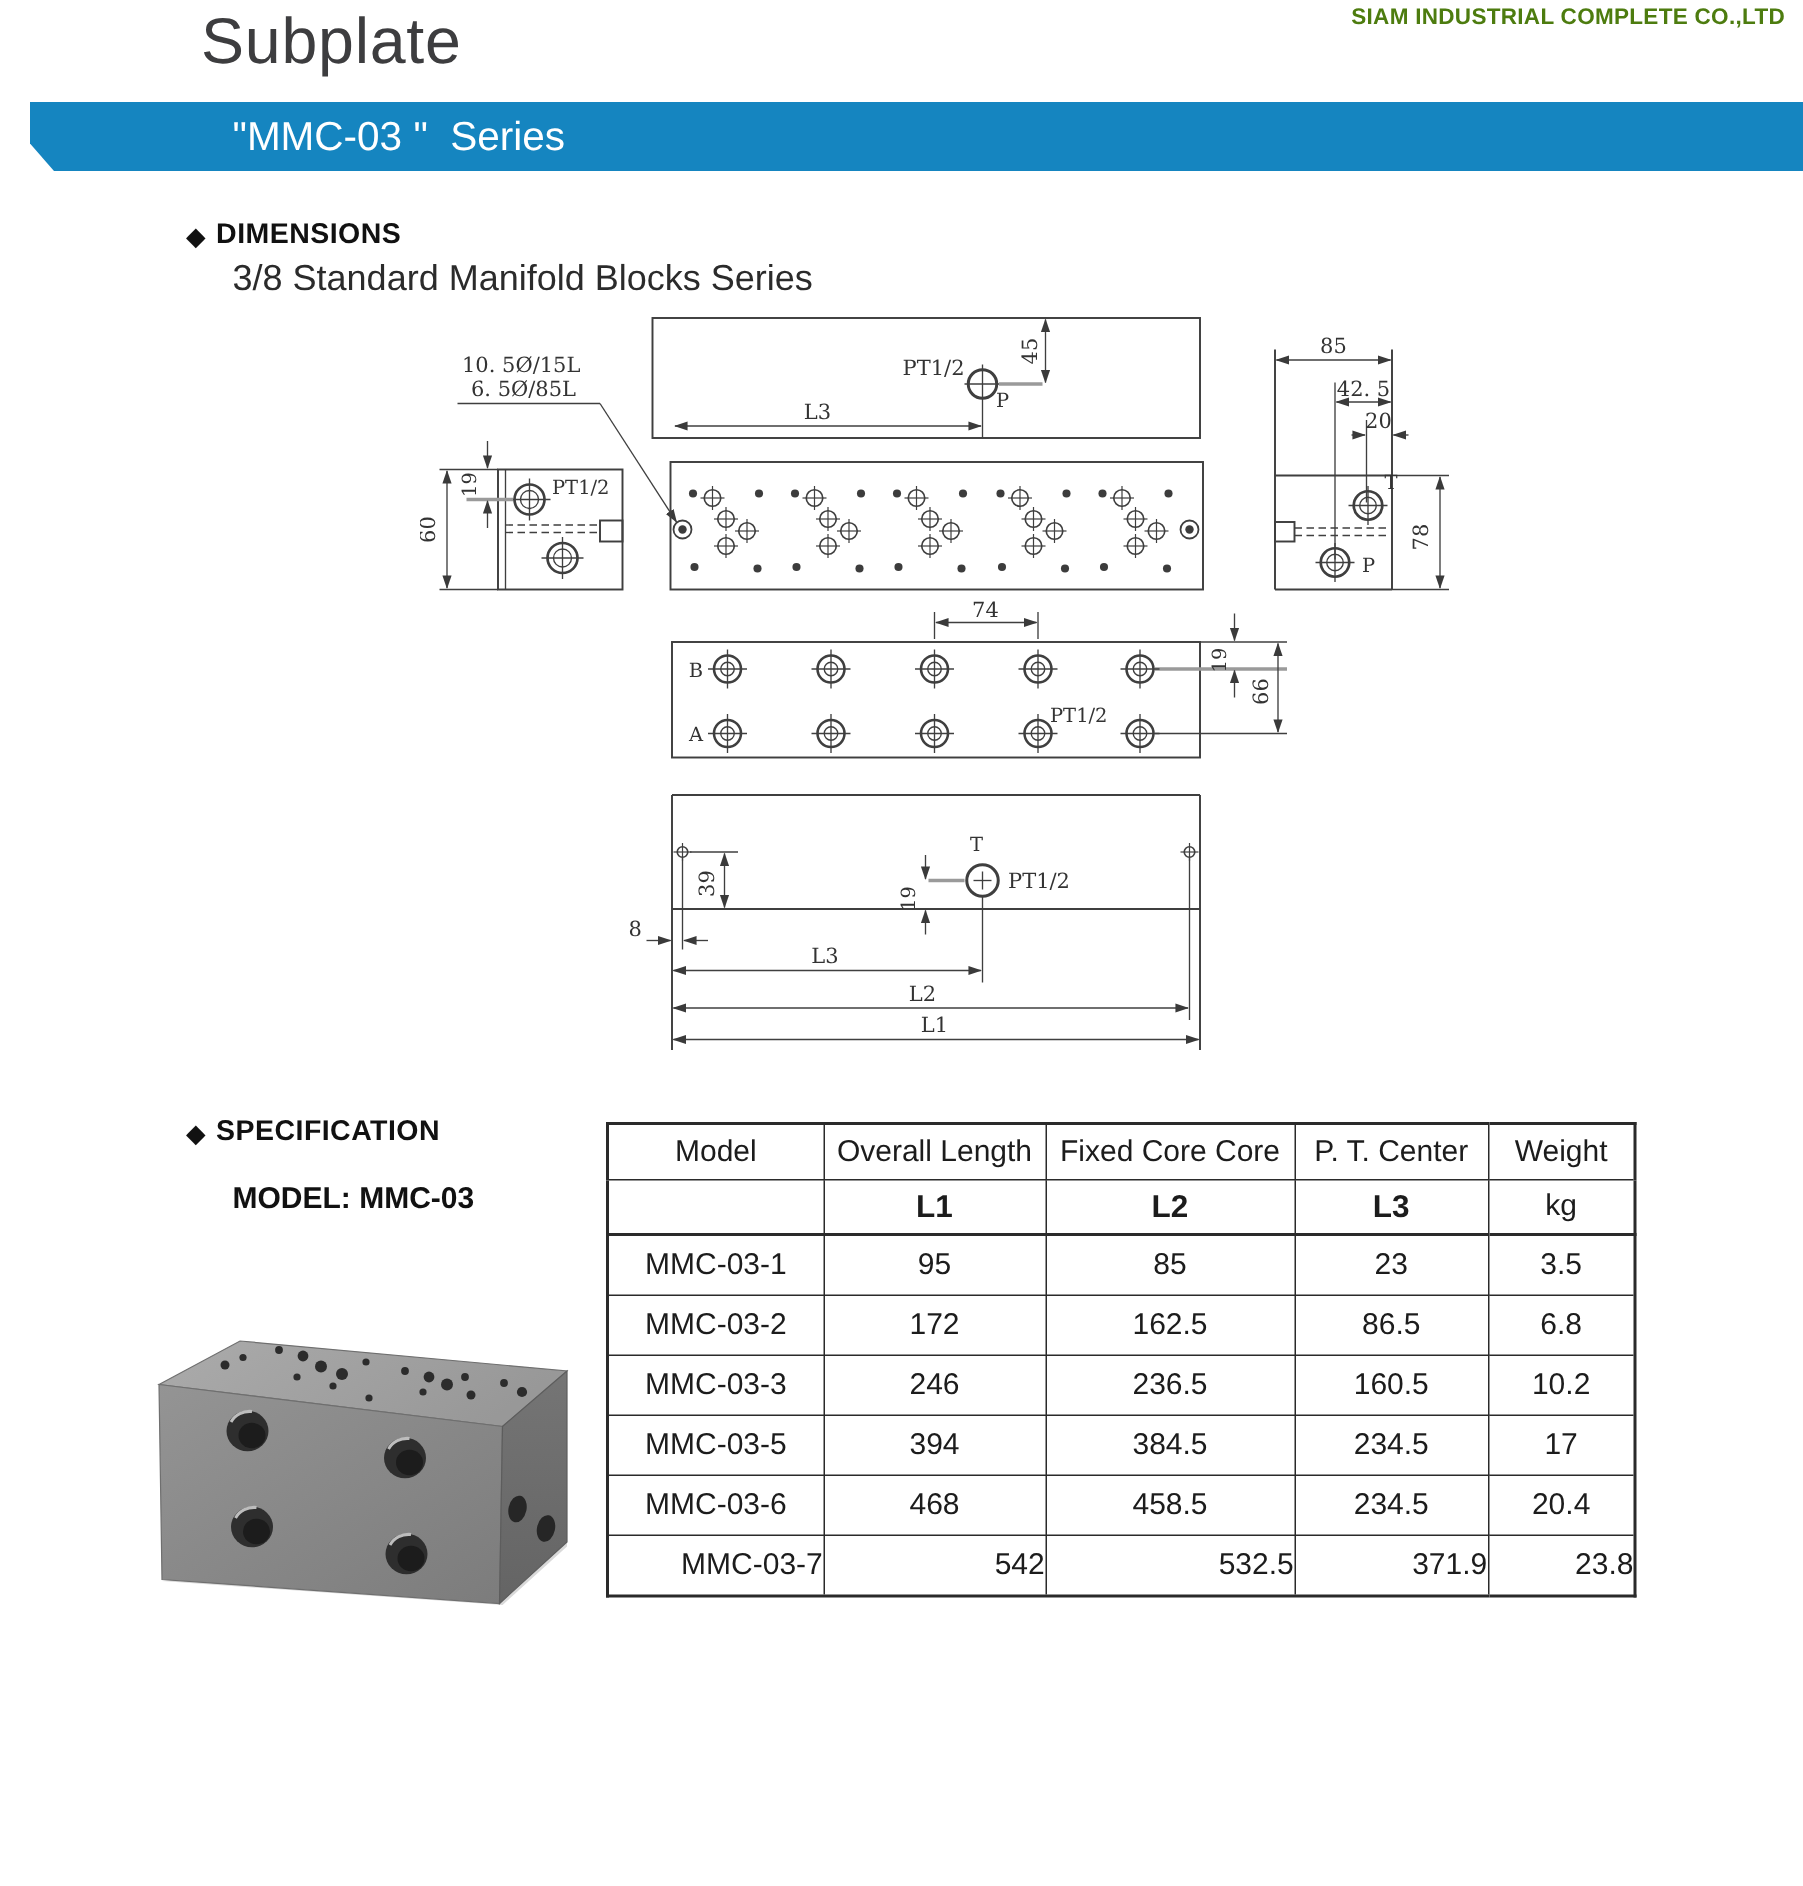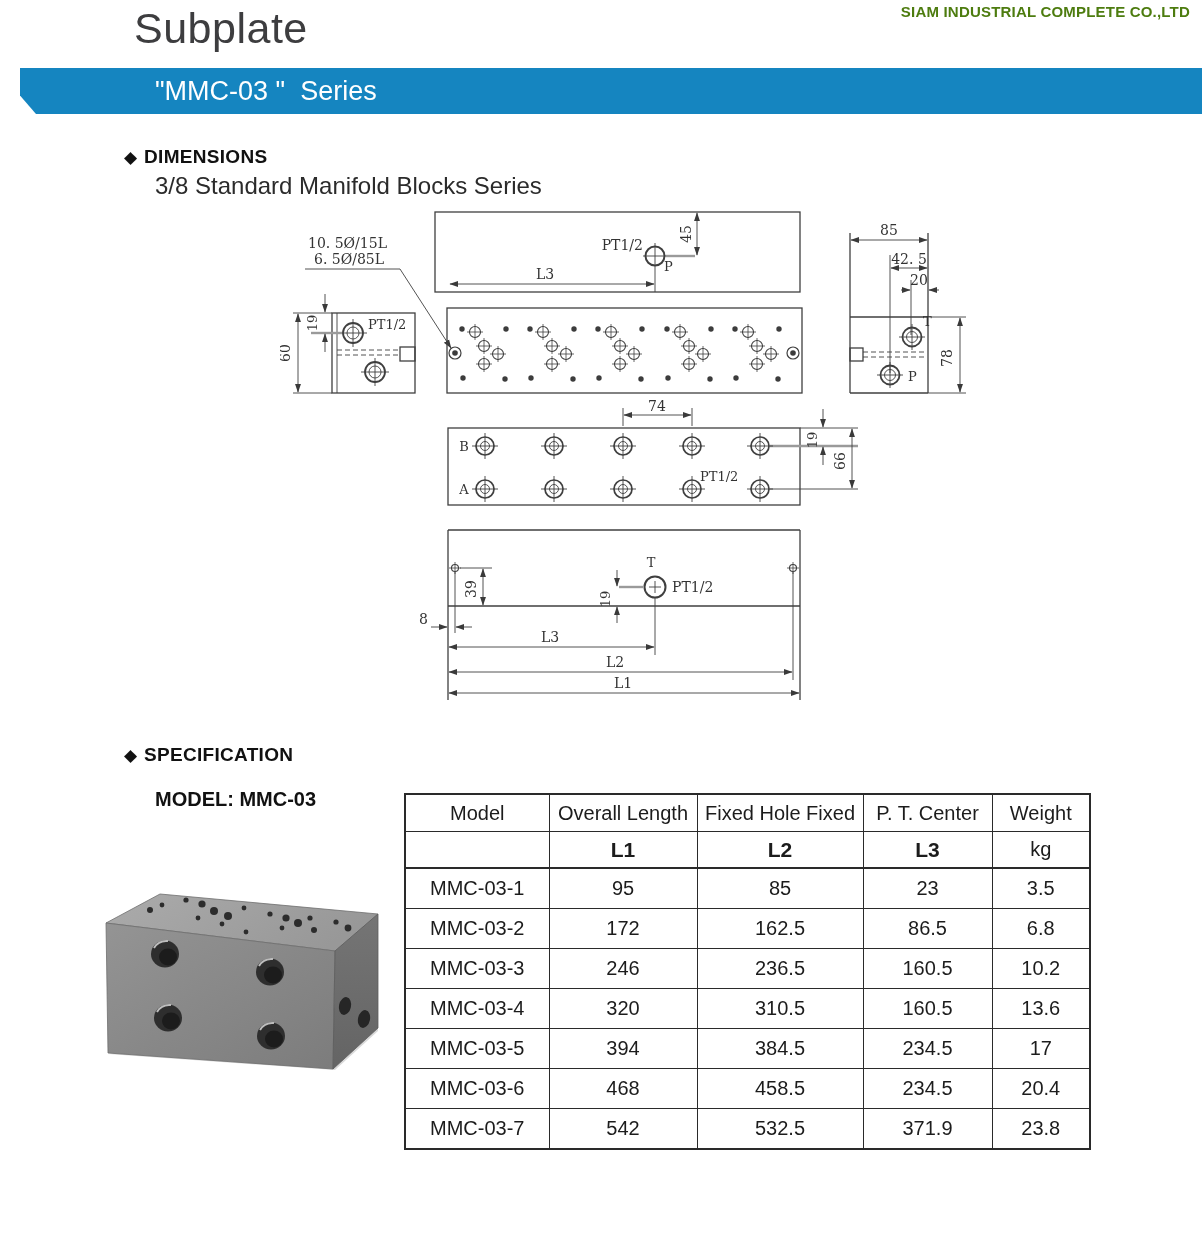--- a/index.html
+++ b/index.html
@@ -16,32 +16,32 @@
   .sec-head{position:absolute;display:flex;align-items:center;gap:7px;}
   .diamond{font-size:17px;color:#111;line-height:1;}
   .sec-label{font-size:19px;font-weight:bold;color:#111;letter-spacing:.3px;}
   .subtitle{position:absolute;left:155px;top:172px;font-size:24px;color:#2b2b2b;}
   .model-line{position:absolute;left:155px;top:788px;font-size:20px;font-weight:bold;color:#111;}
   svg text{font-family:"DejaVu Serif",serif;fill:#333;}
   .dwg{position:absolute;left:280px;top:200px;}
   .photo{position:absolute;left:98px;top:866px;}
   
   .spec-table{position:absolute;left:404px;top:748px;border-collapse:collapse;
-              table-layout:fixed;margin-top:45px;}
+              table-layout:fixed;}
   .spec-table td{border:1px solid #2a2a2a;text-align:center;vertical-align:middle;
                  font-size:20px;color:#1c1c1c;padding:0;}
   .spec-table tr.h1 td{height:36px;}
   .spec-table tr.h2 td{height:35px;border-bottom-width:2px;}
   .spec-table tr.d td{height:39px;}
   .spec-table .bold{font-weight:bold;font-size:21px;}
   .spec-table{border:2px solid #1a1a1a;}
   .spec-table tr td:first-child{border-left-width:2px;}
   .spec-table tr td:last-child{border-right-width:2px;}
   .spec-table tr:first-child td{border-top-width:2px;}
-  .spec-table tr:last-child td{border-bottom-width:2px;}
+  .spec-table tr:last-child td{border-bottom-width:2px;text-align:right;}
 </style>
 </head>
 <body>
 
 <div id="page">
 
   <div class="company">SIAM INDUSTRIAL COMPLETE CO.,LTD</div>
   <div class="page-title">Subplate</div>
 
   <div class="banner">
@@ -509,21 +509,21 @@
       <col style="width:144px">
         <col style="width:148px">
         <col style="width:166px">
       <col style="width:129px">
         <col style="width:98px">
     </colgroup>
     <tbody>
         <tr class="h1">
       <td>Model</td>
       <td>Overall Length</td>
-      <td>Fixed Hole Fixed</td>
+      <td>Fixed Core Core</td>
       <td>P. T. Center</td>
       <td>Weight</td>
     </tr>
     <tr class="h2">
       <td></td>
       <td class="bold">L1</td>
       <td class="bold">L2</td>
       <td class="bold">L3</td>
       <td>kg</td>
     </tr>
@@ -542,27 +542,20 @@
           <td>6.8</td>
     </tr>
     <tr class="d">
       <td>MMC-03-3</td>
           <td>246</td>
           <td>236.5</td>
           <td>160.5</td>
           <td>10.2</td>
     </tr>
     <tr class="d">
-      <td>MMC-03-4</td>
-          <td>320</td>
-          <td>310.5</td>
-          <td>160.5</td>
-          <td>13.6</td>
-    </tr>
-    <tr class="d">
       <td>MMC-03-5</td>
           <td>394</td>
           <td>384.5</td>
           <td>234.5</td>
           <td>17</td>
     </tr>
     <tr class="d">
       <td>MMC-03-6</td>
           <td>468</td>
           <td>458.5</td>

